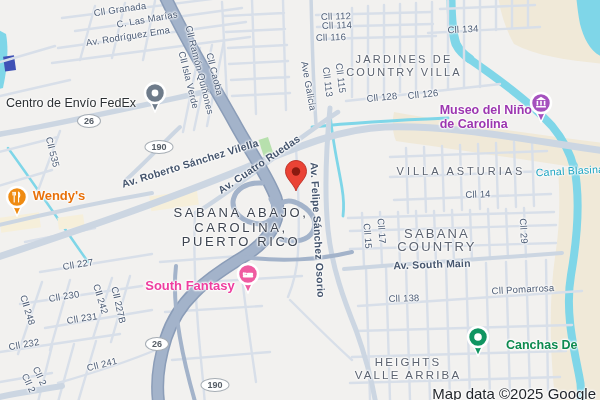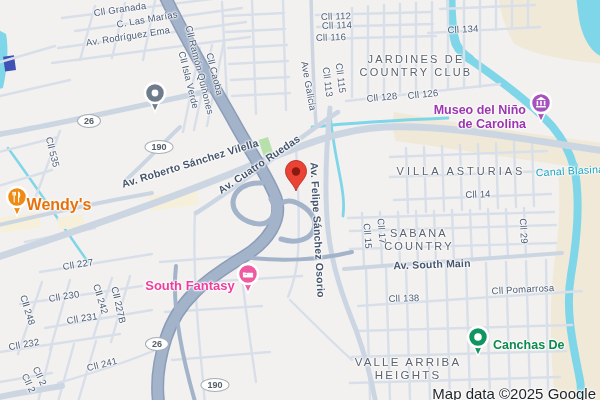--- a/index.html
+++ b/index.html
@@ -141,57 +141,63 @@
   <div class="lbl" style="left:64px;top:296px;--r:-9deg">Cll 230</div>
   <div class="lbl" style="left:82px;top:318px;--r:-9deg">Cll 231</div>
   <div class="lbl" style="left:24px;top:344px;--r:-10deg">Cll 232</div>
   <div class="lbl" style="left:102px;top:364px;--r:-14deg">Cll 241</div>
   <div class="lbl" style="left:101px;top:299px;--r:73deg">Cll 242</div>
   <div class="lbl" style="left:119px;top:305px;--r:77deg">Cll 227B</div>
   <div class="lbl" style="left:28px;top:310px;--r:73deg">Cll 248</div>
   <div class="lbl" style="left:40px;top:376px;--r:65deg">Cll 2</div>
   <div class="lbl" style="left:29px;top:383px;--r:65deg">Cll 2</div>
 
-  <div class="area" style="left:416px;top:66px">
+  <div class="area" style="left:404px;top:66px">
     <div>JARDINES DE</div>
-    <div>COUNTRY CLUB</div>
+    <div>COUNTRY VILLA</div>
   </div>
   <div class="area" style="left:461px;top:171px;font-size:11px;letter-spacing:3px">VILLA ASTURIAS</div>
-  <div class="area" style="left:419px;top:240px;font-size:11px">
+  <div class="area" style="left:437px;top:240px;font-size:13px">
     <div>SABANA</div>
     <div>COUNTRY</div>
   </div>
+  <div class="area big" style="left:241px;top:228px">
+    <div>SABANA ABAJO,</div>
+    <div>CAROLINA,</div>
+    <div>PUERTO RICO</div>
+  </div>
   <div class="area" style="left:408px;top:369px;font-size:11.5px">
+    <div>HEIGHTS</div>
     <div>VALLE ARRIBA</div>
-    <div>HEIGHTS</div>
   </div>
   <div class="area waterlbl" style="left:570px;top:171px;--r:-3deg">Canal Blasina</div>
 
   <div class="marker" style="left:155px;top:117px">
     <svg width="26" height="32" viewBox="0 0 26 32">
       <path d="M13,31 L7.5,19 L18.5,19 Z" style="fill:var(--poi-fedex)" stroke="#fff" stroke-width="1.5"></path>
       <circle cx="13" cy="12" r="10" style="fill:var(--poi-fedex)" stroke="#fff" stroke-width="2.5"></circle>
       <circle cx="13" cy="12" r="3.4" fill="#fff"></circle>
     </svg>
   </div>
+  <div class="poi-label" style="left:71px;top:104px;color:var(--poi-fedex-text);font-weight:normal;font-size:12.5px">Centro de Envío FedEx</div>
 
   <div class="marker" style="left:17px;top:221px">
     <svg width="26" height="32" viewBox="0 0 26 32">
       <path d="M13,31 L7.5,19 L18.5,19 Z" style="fill:var(--poi-wendys)" stroke="#fff" stroke-width="1.5"></path>
       <circle cx="13" cy="12" r="10" style="fill:var(--poi-wendys)" stroke="#fff" stroke-width="2.5"></circle>
       <g stroke="#fff" stroke-width="1.1" stroke-linecap="round" fill="none">
         <line x1="9" y1="7.2" x2="9" y2="10"></line>
           <line x1="11.4" y1="7.2" x2="11.4" y2="10"></line>
         <line x1="10.2" y1="7.2" x2="10.2" y2="17"></line>
           <line x1="14.6" y1="7.2" x2="14.6" y2="17"></line>
         <path d="M14.6,7.2 c1.6,1.5 1.6,4 0,5.5"></path>
       </g>
     </svg>
   </div>
-  <div class="poi-label" style="left:59px;top:205px;color:var(--poi-wendys-text);font-size:16px">Wendy's</div>
+  <div class="poi-label" style="left:59px;top:196px;color:var(--poi-wendys-text);font-size:13px">Wendy's</div>
 
   <div class="marker" style="left:248px;top:298px">
     <svg width="26" height="32" viewBox="0 0 26 32">
       <path d="M13,31 L7.5,19 L18.5,19 Z" style="fill:var(--poi-motel)" stroke="#fff" stroke-width="1.5"></path>
       <circle cx="13" cy="12" r="10" style="fill:var(--poi-motel)" stroke="#fff" stroke-width="2.5"></circle>
       <g fill="#fff">
         <rect x="7.8" y="13" width="10.4" height="2.6" rx="1"></rect>
         <rect x="7.8" y="10.2" width="2" height="3" rx="0.8"></rect>
         <circle cx="10.6" cy="11.6" r="1.2"></circle>
         <rect x="11.8" y="10.8" width="6.4" height="2.4" rx="1.2"></rect>
@@ -206,33 +212,33 @@
       <circle cx="13" cy="12" r="10" style="fill:var(--poi-museo)" stroke="#fff" stroke-width="2.5"></circle>
       <g fill="#fff">
         <path d="M13,5.8 L8,9 L18,9 Z"></path>
         <rect x="8.6" y="9.8" width="1.6" height="4.6"></rect>
         <rect x="12.2" y="9.8" width="1.6" height="4.6"></rect>
         <rect x="15.8" y="9.8" width="1.6" height="4.6"></rect>
         <rect x="8" y="15" width="10" height="1.6" rx="0.6"></rect>
       </g>
     </svg>
   </div>
-  <div class="poi-label" style="left:auto;right:74px;top:117px;transform:translateY(-50%);text-align:right;color:var(--poi-museo-text)">
+  <div class="poi-label" style="left:auto;right:68px;top:117px;transform:translateY(-50%);text-align:left;color:var(--poi-museo-text)">
     <div>Museo del Niño</div>
     <div>de Carolina</div>
   </div>
 
   <div class="marker" style="left:478px;top:361px">
     <svg width="26" height="32" viewBox="0 0 26 32">
       <path d="M13,31 L7.5,19 L18.5,19 Z" style="fill:var(--poi-canchas)" stroke="#fff" stroke-width="1.5"></path>
       <circle cx="13" cy="12" r="10" style="fill:var(--poi-canchas)" stroke="#fff" stroke-width="2.5"></circle>
       <circle cx="13" cy="12" r="3.8" fill="#fff"></circle>
     </svg>
   </div>
-  <div class="poi-label" style="left:493px;top:346px;transform:translateY(-50%);text-align:right;color:var(--poi-canchas-text)">
+  <div class="poi-label" style="left:506px;top:346px;transform:translateY(-50%);text-align:right;color:var(--poi-canchas-text)">
     <div>Canchas De</div>
   </div>
 
   <div class="marker" style="left:296px;top:196px">
     <svg width="26" height="34" viewBox="0 0 26 34">
       <path d="M13,33 C10.5,25.5 2.5,20.5 2.5,13.5 C2.5,7 7.2,2.5 13,2.5 C18.8,2.5 23.5,7 23.5,13.5 C23.5,20.5 15.5,25.5 13,33 Z" style="fill:var(--pin-red)" stroke="#b3251a" stroke-width="0.8"></path>
       <circle cx="13" cy="13.5" r="4.2" style="fill:var(--pin-red-dark)"></circle>
     </svg>
   </div>
 

